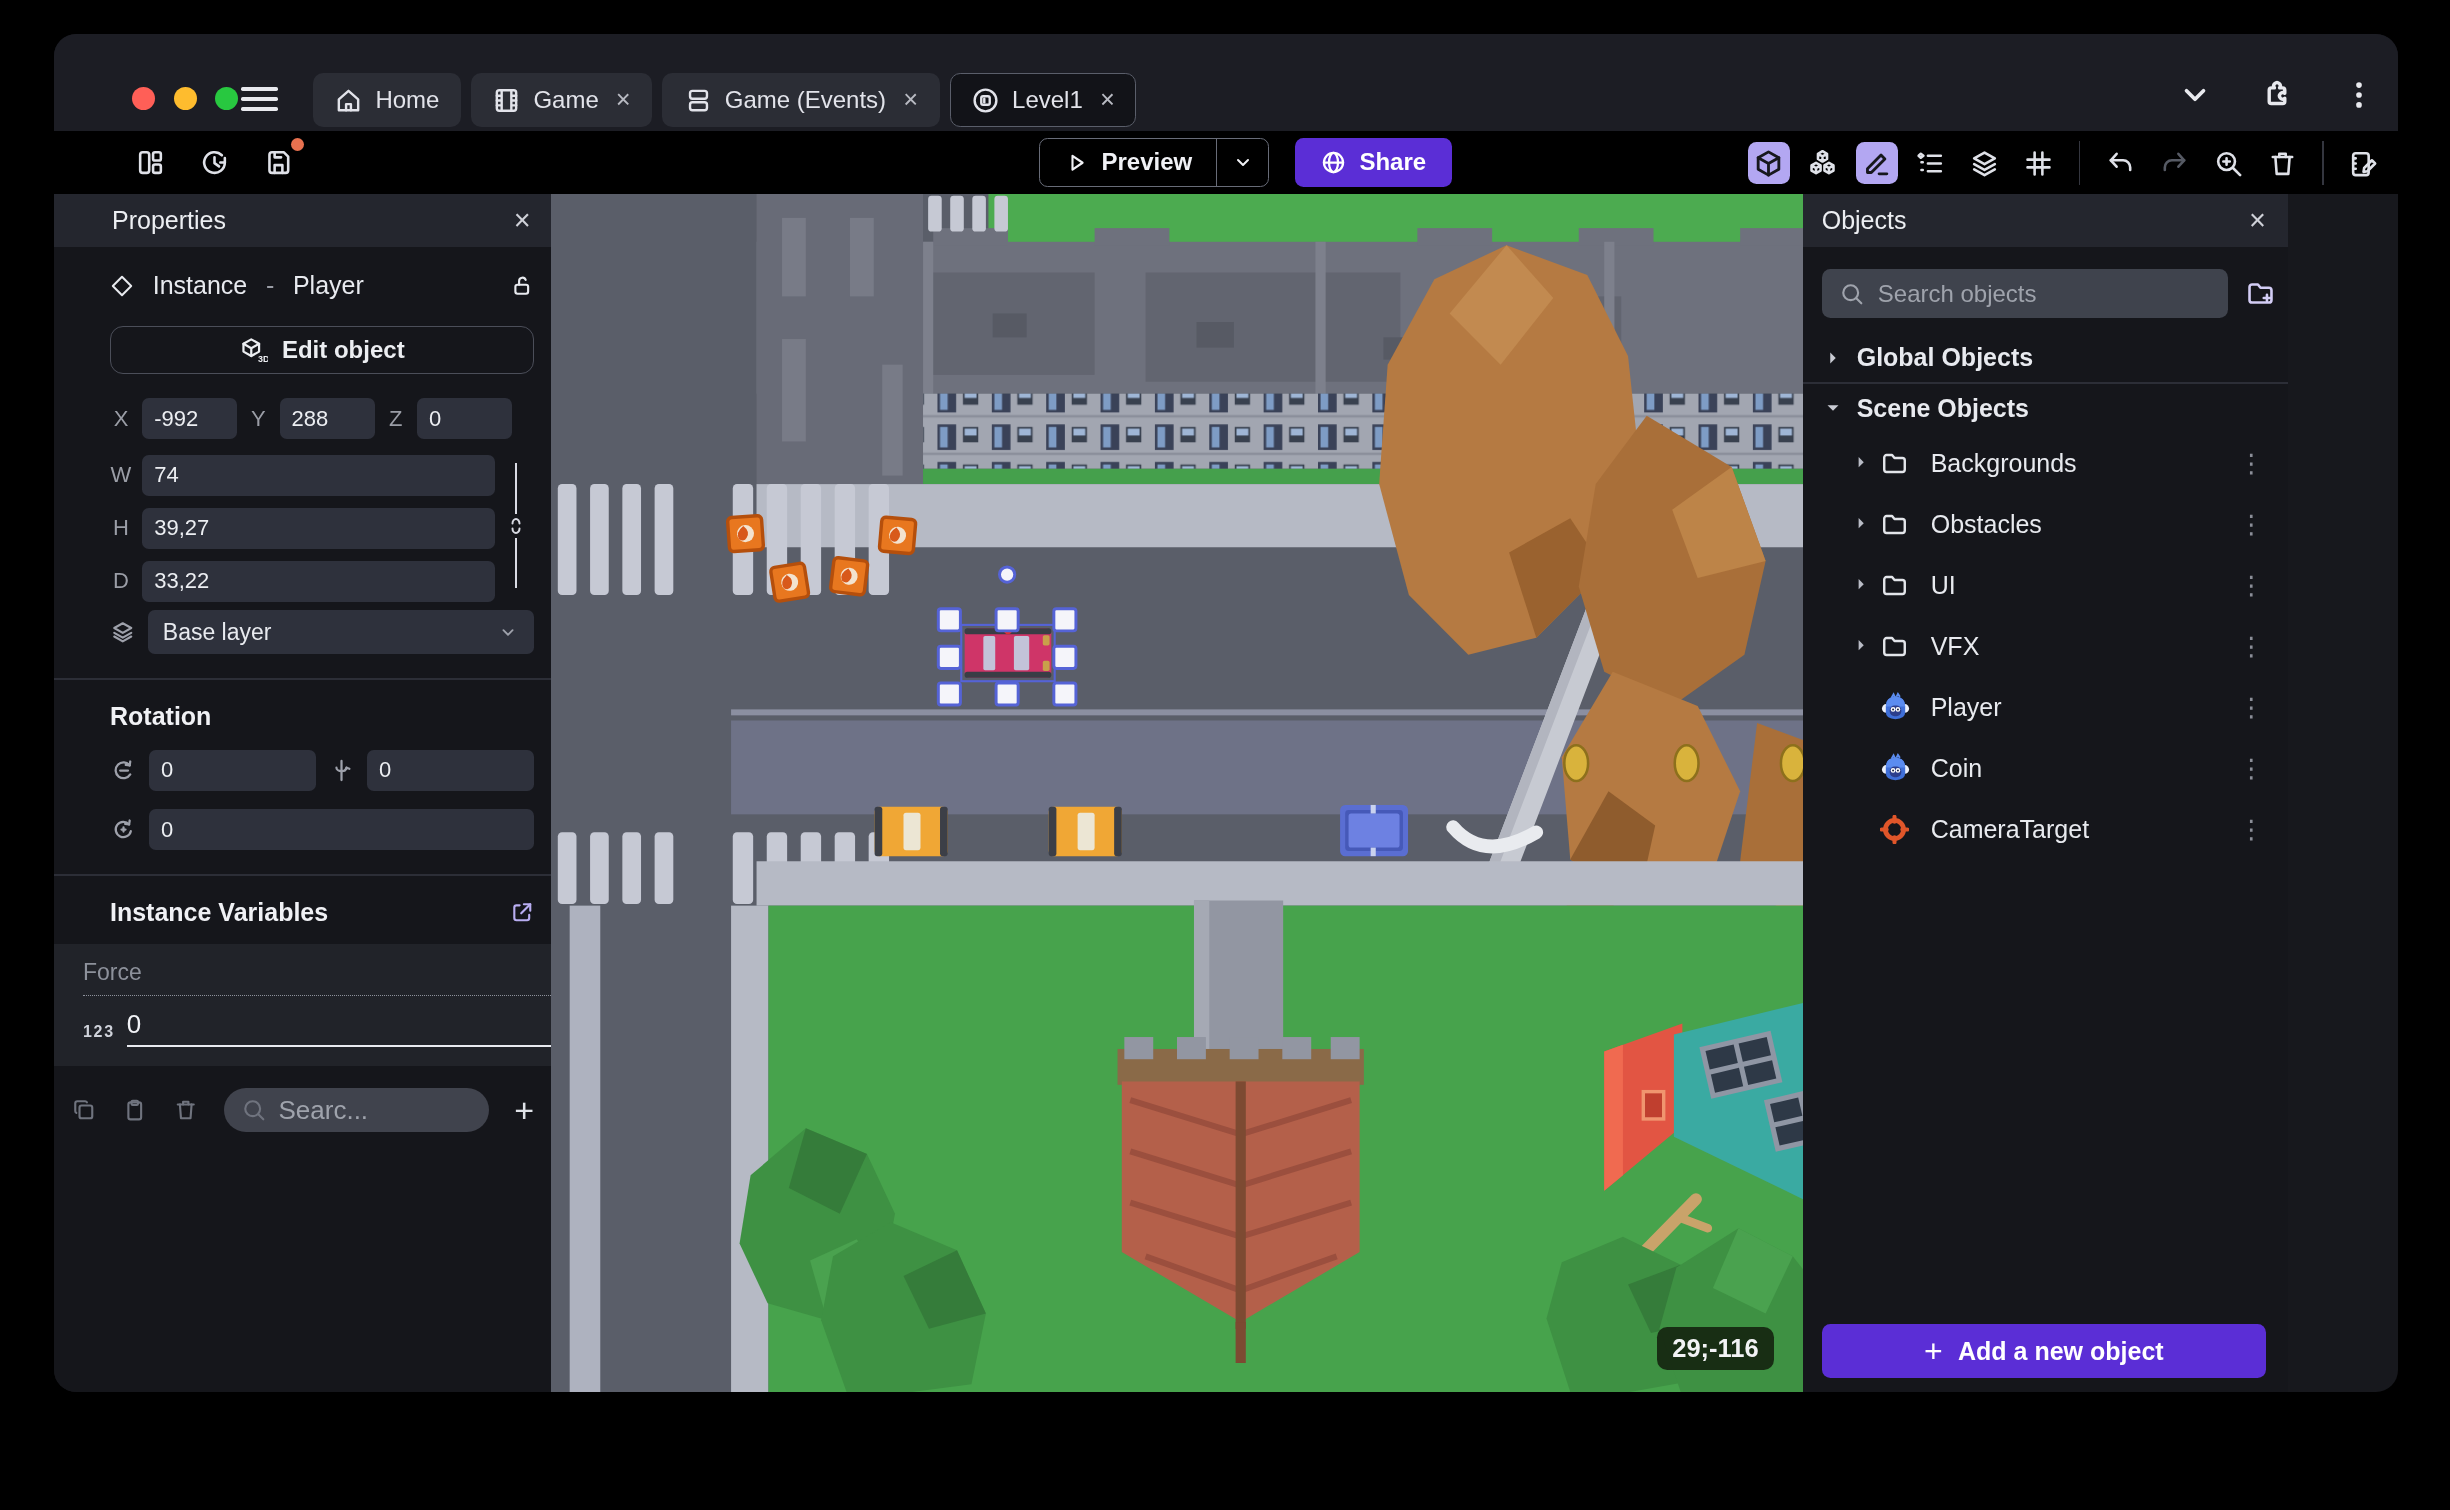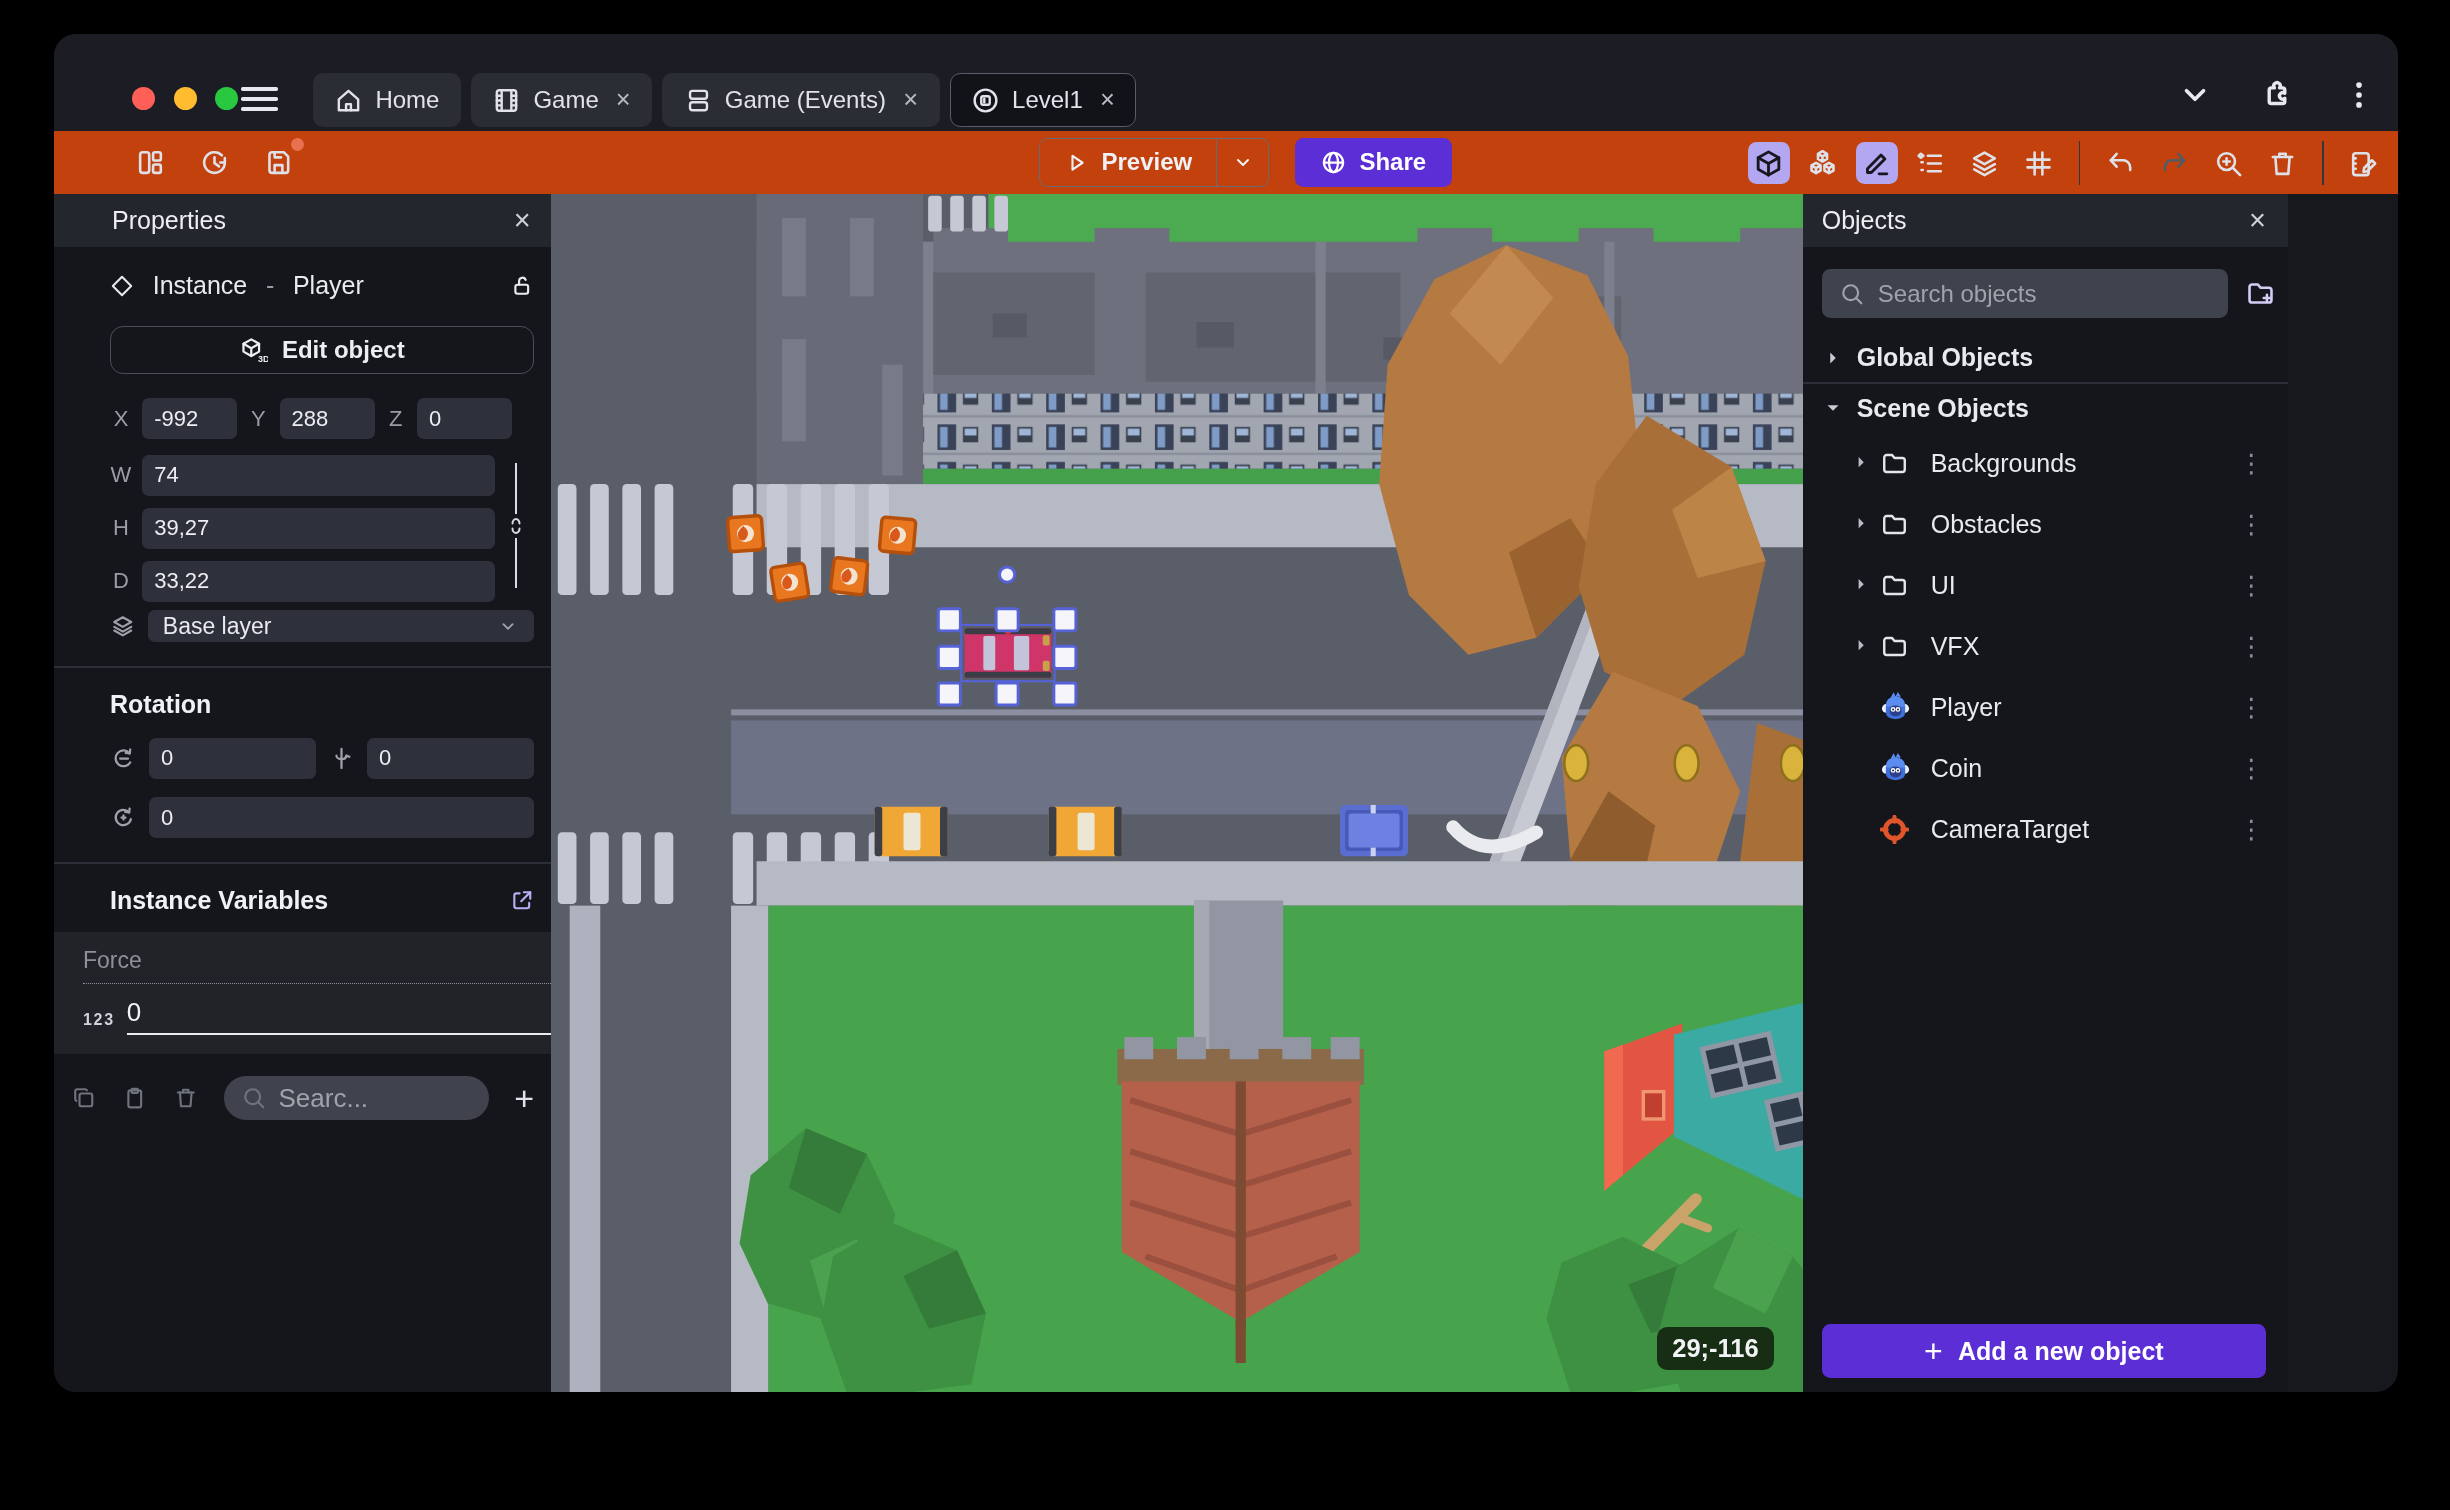--- a/index.html
+++ b/index.html
@@ -14,21 +14,21 @@
   .hamburger span { display:block; height:3.4px; border-radius:1.7px; background:#e8e9ee; }
   .tabs { position:absolute; left:259px; top:39px; display:flex; gap:10.2px;justify-content:center; }
   .tab { height:54px; display:flex; align-items:center; gap:12px; padding:0 20.4px; border-radius:10.2px; background:#2b2d35; color:#e2e3ea; font-size:24px; cursor:pointer; border:1.7px solid transparent; }
   .tab.active { background:#121318; border-color:#5a5e6a; }
   .tab .ticn { width:29px; height:29px; flex:none; }
   .tab .close { font-size:25.5px; color:#b8bac2; margin-left:5.1px; line-height:1; }
   .win-controls { position:absolute; right:22px; top:44px; display:flex; gap:48px; align-items:center; color:#e8e9ee; }
   .win-controls svg { width:34px; height:34px; }
 
   
-  .toolbar { position:absolute; left:0; top:97px; width:100%; height:63px; background:#c2410c; }
+  .toolbar { position:absolute; left:0; top:97px; width:100%; height:63px; background:#000000; }
   .tb-left { position:absolute; left:75px; top:10.2px; display:flex; gap:22px; }
   .icon-btn { width:42px; height:42px; display:flex; align-items:center; justify-content:center; border-radius:8.5px; color:#dfe1e8; position:relative; cursor:pointer; }
   .icon-btn svg { width:31px; height:31px; }
   .icon-btn.active { background:#b3a7f2; color:#17181d; }
   .icon-btn.dim { color:#565a64; }
   .badge-dot { position:absolute; top:-3.4px; right:-5.1px; width:13.6px; height:13.6px; border-radius:50%; }
   .tb-center { position:absolute; left:985px; top:6.8px; display:flex; gap:25.5px; align-items:center; }
   .preview-btn { display:flex; height:49px; border:1.7px solid #686c78; border-radius:8.5px; color:#f0f1f5; overflow:hidden; cursor:pointer; }
   .preview-main { display:flex; align-items:center; gap:12px; padding:0 24px; font-size:24px; font-weight:bold; }
   .preview-arrow { display:flex; align-items:center; padding:0 13.6px; border-left:1.7px solid #686c78; }
@@ -55,21 +55,21 @@
   .coord-row label { font-size:22px; color:#9a9da6; width:22px; text-align:center; }
   .field { background:#2e313c; border:none; border-radius:6.8px; height:41px; color:#eceef2; font-size:22px; padding:0 12px; font-family:"Liberation Sans", sans-serif; }
   .coord-row .field { width:95px; }
   .dim-wrap { position:relative; margin-top:15.3px; padding-right:39px; }
   .dim-row { display:flex; align-items:center; gap:10.2px; margin-bottom:12px; }
   .dim-row label { font-size:22px; color:#9a9da6; width:22px; text-align:center; }
   .dim-row .field { flex:1; }
   .linker { position:absolute; right:5.1px; top:8.5px; bottom:13.6px; width:25.5px; display:flex; flex-direction:column; align-items:center; color:#d9dbe4; }
   .linker .vline { width:1.7px; flex:1; background:#d9dbe4; }
   .layer-row { display:flex; align-items:center; gap:12px; margin-top:8.5px; }
-  .layer-select { flex:1; height:32px; background:#2e313c; border-radius:6.8px; display:flex; align-items:center; justify-content:space-between; padding:0 15.3px; font-size:23px; cursor:pointer; }
+  .layer-select { flex:1; height:44px; background:#2e313c; border-radius:6.8px; display:flex; align-items:center; justify-content:space-between; padding:0 15.3px; font-size:23px; cursor:pointer; }
   .divider { height:1.7px; background:#2c2e37; margin:24px -17px 0 -56px; }
   .section-title { margin-top:22px; font-size:25px; font-weight:bold; color:#f0f1f5; display:flex; align-items:center; justify-content:space-between; }
   .rot-row { display:flex; align-items:center; gap:12px; margin-top:18.7px; color:#9ea1ab; }
   .rot-row .field { flex:1; min-width:0; }
   .vars-block { margin:17px -17px 0 -56px; background:#212329; padding:15.3px 17px 18.7px 85px; }
   .var-name { font-size:23px; color:#8d919b; padding-bottom:8.5px; border-bottom:1.7px dotted #8d919b; }
   .var-val-row { display:flex; align-items:flex-end; gap:12px; margin-top:13.6px; }
   .var-type { font-size:16px; font-weight:bold; letter-spacing:1.7px; color:#cfd2da; padding-bottom:6.8px; }
   .var-value { flex:1; font-size:26px; color:#f2f3f7; border-bottom:2.5px solid #e8eaf0; padding-bottom:5.1px; }
   .vars-footer { display:flex; align-items:center; gap:25.5px; margin-top:22px; margin-left:6.8px; color:#6f737e; }

